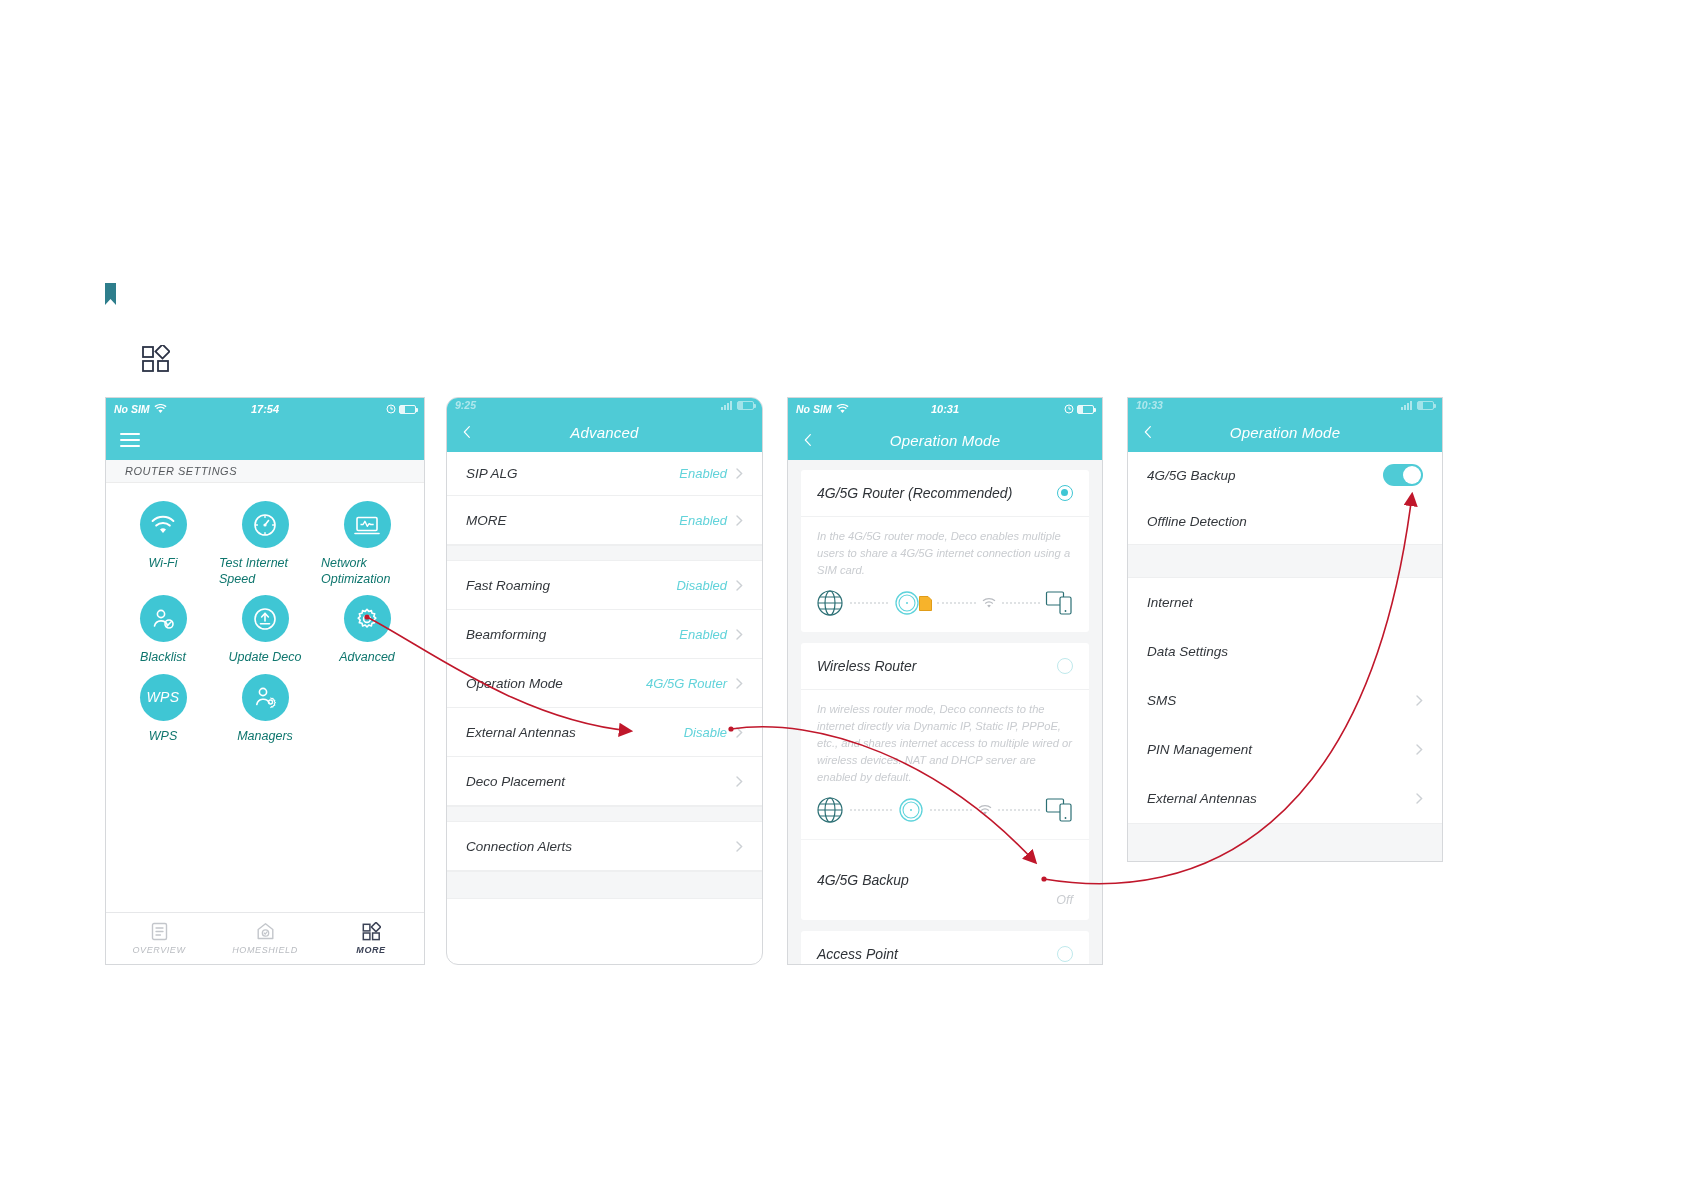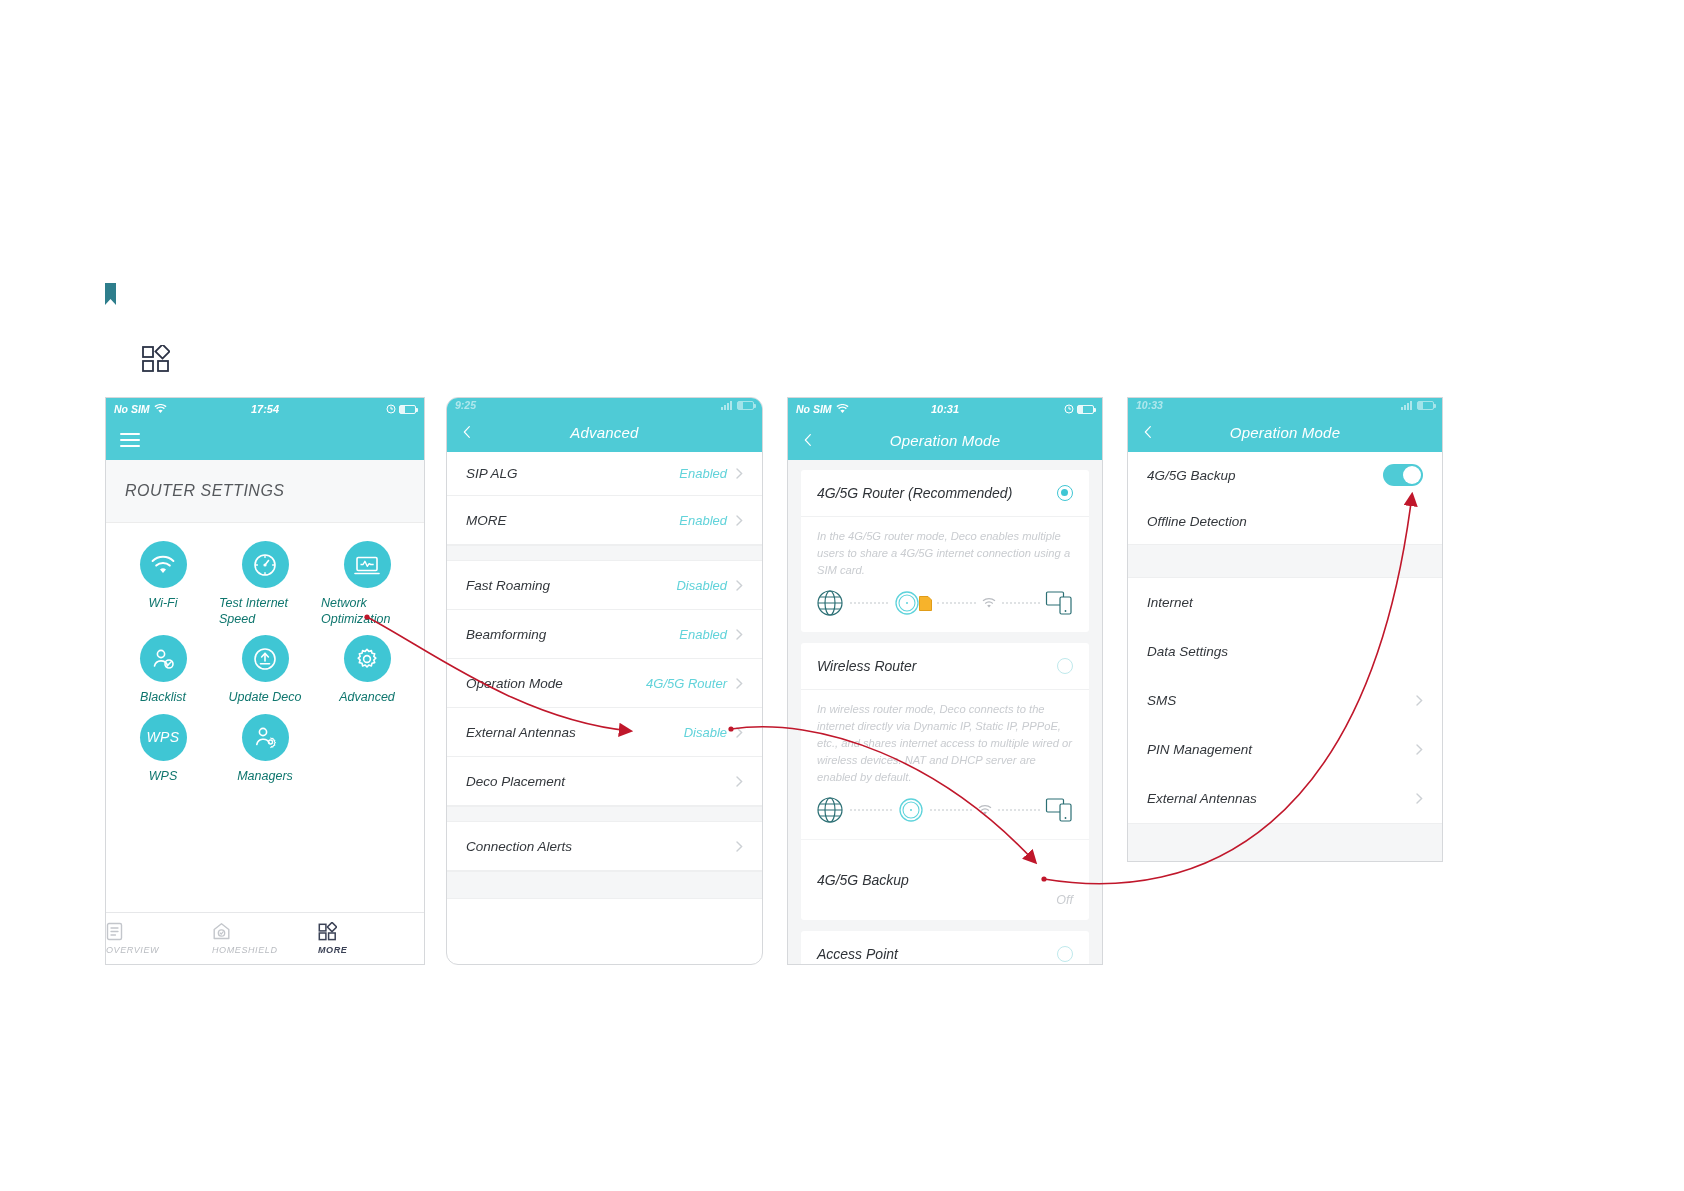--- a/index.html
+++ b/index.html
@@ -57,21 +57,21 @@
   .navbar .title { flex: 1; text-align: center; font-size: 15px; letter-spacing: .2px; }
   .nav-back {
     position: absolute; left: 14px; top: 50%; transform: translateY(-50%);
     width: 12px; height: 12px;
   }
   .hamburger { position: absolute; left: 14px; top: 50%; transform: translateY(-50%); width: 20px; }
   .hamburger span { display: block; height: 2px; background: #fff; margin: 4px 0; border-radius: 1px; }
 
   
   .section-head {
-    background: #f7f8f9; padding: 22px 19px; font-size: 16px;
+    background: #f7f8f9; padding: 5px 19px; font-size: 11px;
     color: #55585c; letter-spacing: .5px; border-bottom: 1px solid #ececec;
   }
   .icon-grid {
     display: grid; grid-template-columns: repeat(3, 1fr);
     row-gap: 8px; padding: 18px 6px 0 6px;
   }
   .grid-cell { display: flex; flex-direction: column; align-items: center; }
   .circle {
     width: 47px; height: 47px; border-radius: 50%; background: #3FC6D4;
     display: flex; align-items: center; justify-content: center; color: #fff;
@@ -80,21 +80,21 @@
     margin-top: 8px; font-size: 12.5px; color: #0f766e; line-height: 1.25;
     max-width: 92px;
   }
   .wps-text { font-size: 14px; color: #fff; letter-spacing: .3px; }
 
   .tabbar {
     position: absolute; left: 0; right: 0; bottom: 0; height: 52px;
     border-top: 1px solid #e6e7e9; background: #fff;
     display: flex; align-items: center;
   }
-  .tab { flex: 1; display: flex; flex-direction: column; gap: 4px; }
+  .tab { flex: 1; display: flex; flex-direction: column; align-items: center; gap: 4px; }
   .tab .tab-label { font-size: 9px; letter-spacing: .6px; color: #b9bcc1; }
   .tab.active .tab-label { color: #3b4256; font-weight: bold; }
 
   
   .list { background: #fff; }
   .row {
     display: flex; align-items: center; justify-content: space-between;
     padding: 0 19px; height: 49px; border-bottom: 1px solid #eeeff0;
     background: #fff;
   }

